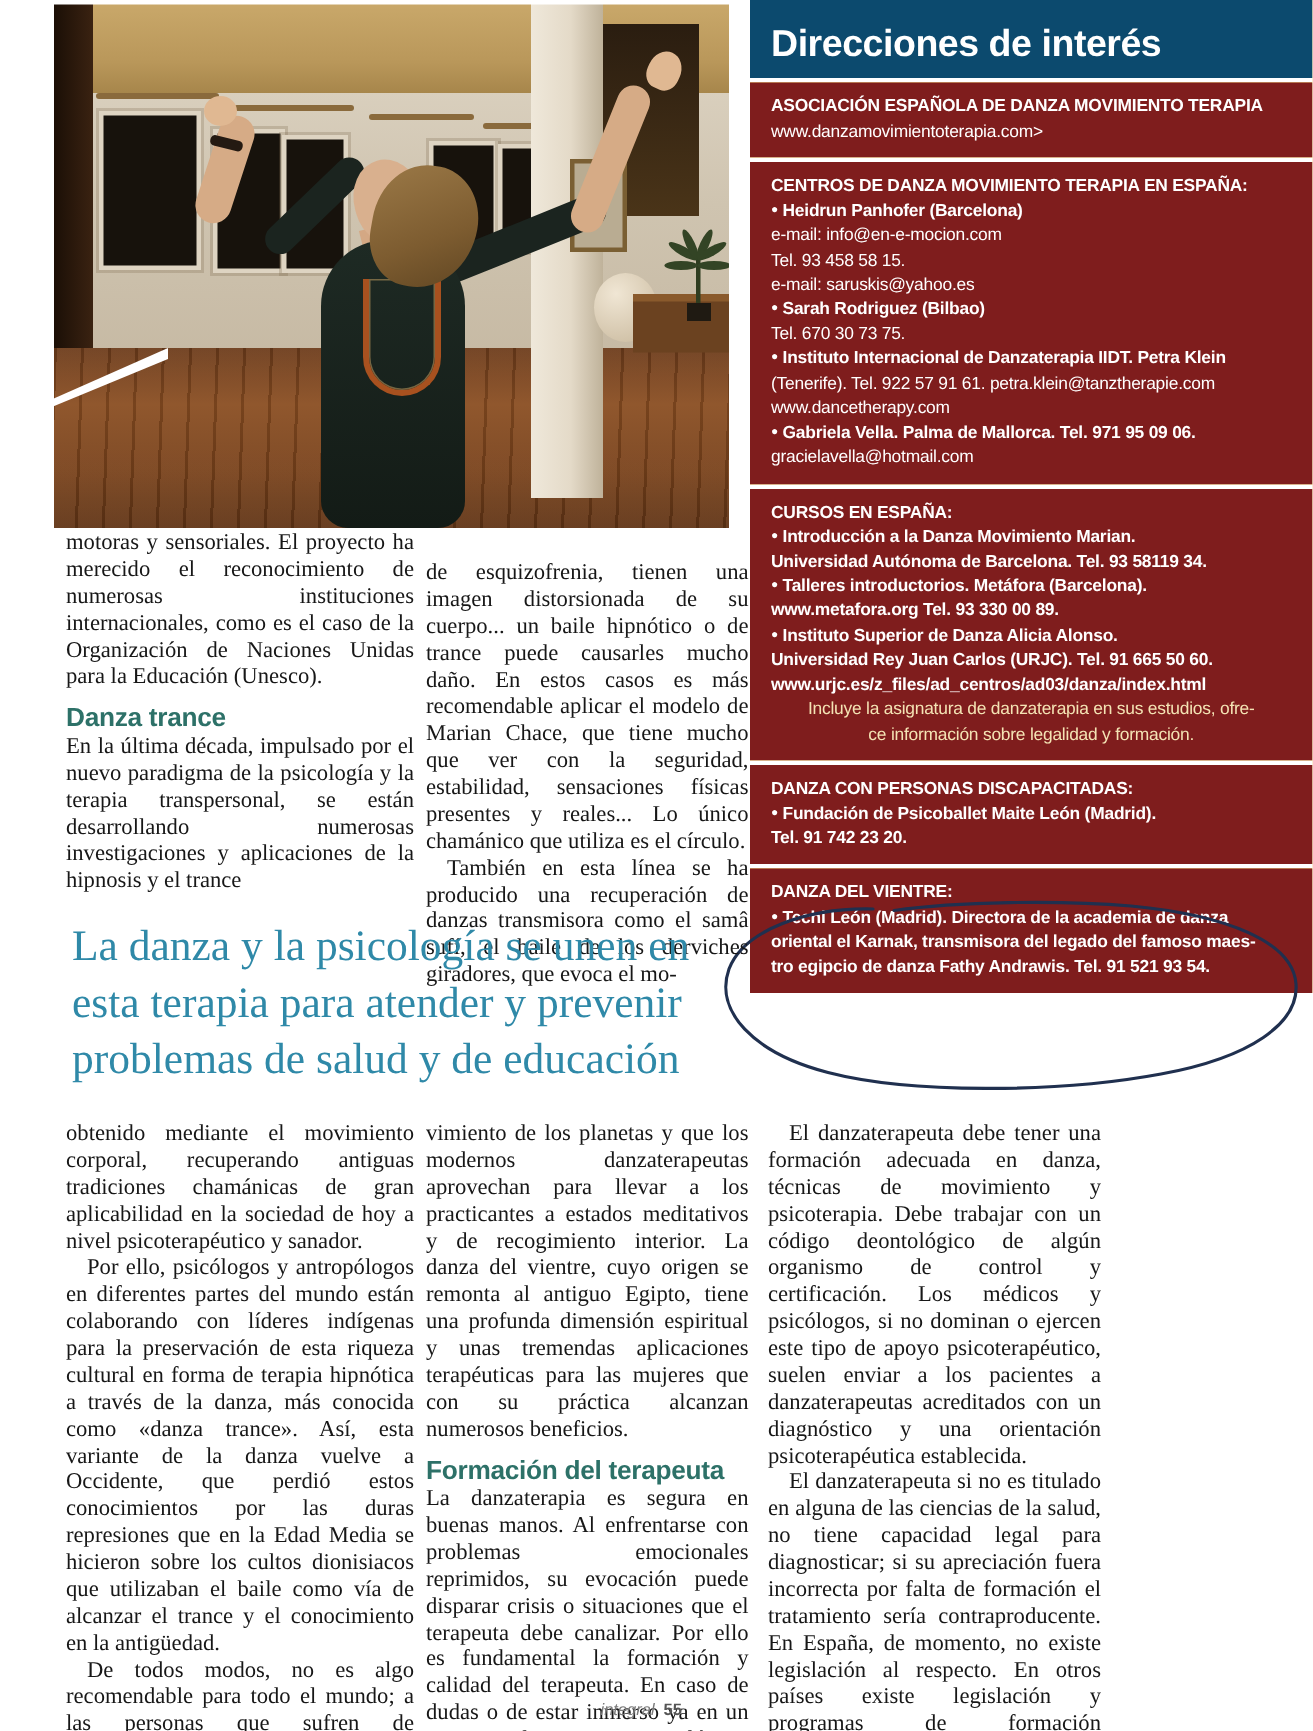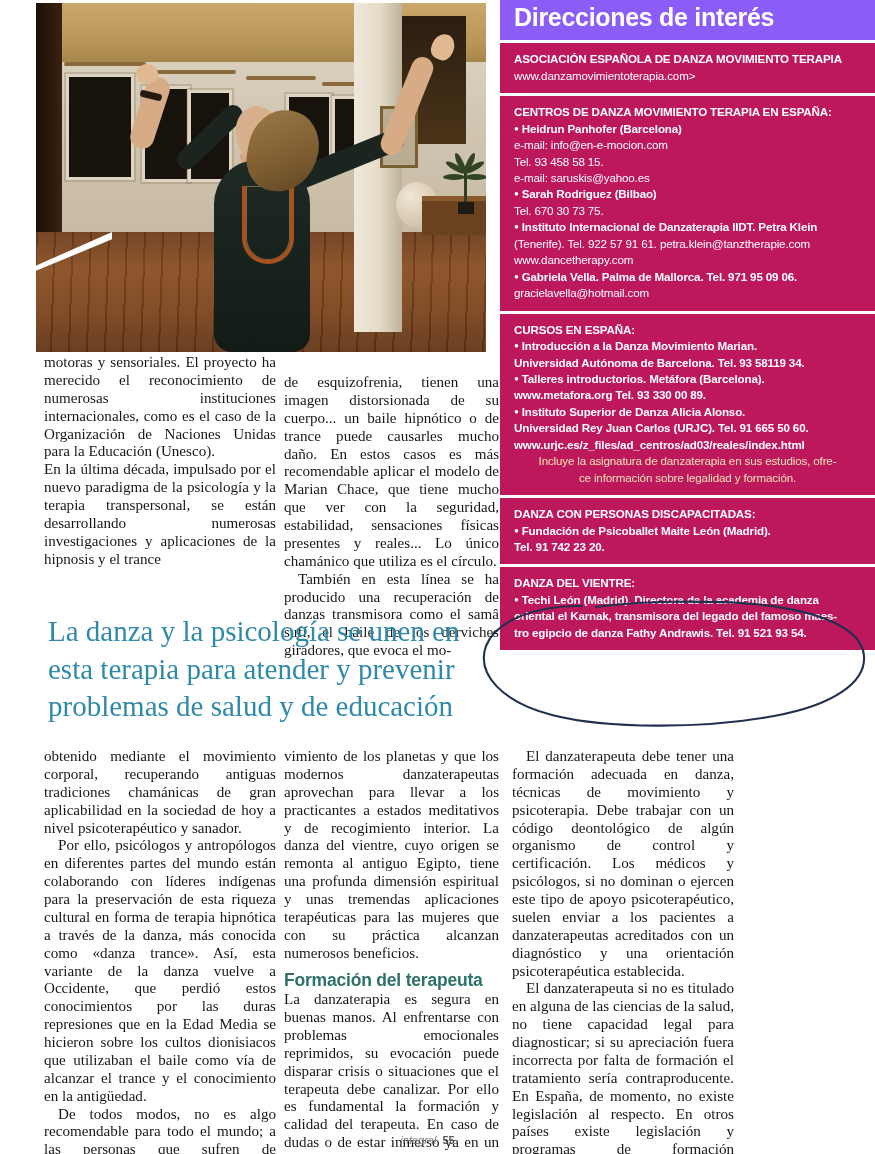--- a/index.html
+++ b/index.html
@@ -203,39 +203,39 @@
   }
 
   
   #sidebar {
     position: absolute;
     left: 500px; top: 0;
     width: 375px;
     background: #e2a913;
   }
   #sidebar-header {
-    background: #8b5cf6;
-    padding: 4px 14px 10px 14px;
+    background: #0c4a6e;
+    padding: 16px 14px 10px 14px;
   }
   #sidebar-header .title {
     font-family: "Liberation Sans", sans-serif;
     font-weight: bold;
     font-size: 25px;
     color: #ffffff;
     letter-spacing: -0.3px;
     line-height: 1.05;
   }
   .sb-divider {
     height: 3px;
     background: #ffffff;
     margin: 0;
   }
   .sb-section {
     padding: 8px 14px 9px 14px;
-    background: #be185d;
+    background: #7f1d1d;
   }
   .sb-section .sb-head {
     font-family: "Liberation Sans", sans-serif;
     font-weight: bold;
     font-size: 11.6px;
     color: #ffffff;
     line-height: 1.42;
     letter-spacing: -0.15px;
   }
   .sb-line {
@@ -411,21 +411,21 @@
   <div class="sb-divider"></div>
 
   <div class="sb-section">
     <div class="sb-head">CURSOS EN ESPAÑA:</div>
     <div class="sb-line b sb-bullet">Introducción a la Danza Movimiento Marian.</div>
     <div class="sb-line b">Universidad Autónoma de Barcelona. Tel. 93 58119 34.</div>
     <div class="sb-line b sb-bullet">Talleres introductorios. Metáfora (Barcelona).</div>
     <div class="sb-line b">www.metafora.org Tel. 93 330 00 89.</div>
     <div class="sb-line b sb-bullet">Instituto Superior de Danza Alicia Alonso.</div>
     <div class="sb-line b">Universidad Rey Juan Carlos (URJC). Tel. 91 665 50 60.</div>
-    <div class="sb-line b">www.urjc.es/z_files/ad_centros/ad03/reales/index.html</div>
+    <div class="sb-line b">www.urjc.es/z_files/ad_centros/ad03/danza/index.html</div>
     <div class="sb-line dim">Incluye la asignatura de danzaterapia en sus estudios, ofre-</div>
     <div class="sb-line dim">ce información sobre legalidad y formación.</div>
   </div>
   <div class="sb-divider"></div>
 
   <div class="sb-section">
     <div class="sb-head">DANZA CON PERSONAS DISCAPACITADAS:</div>
     <div class="sb-line b sb-bullet">Fundación de Psicoballet Maite León (Madrid).</div>
     <div class="sb-line b">Tel. 91 742 23 20.</div>
   </div>
@@ -439,20 +439,21 @@
   </div>
 </div>
 
 <svg id="annotation-ellipse" viewBox="0 0 397 132" xmlns="http://www.w3.org/2000/svg">
   <path d="M 104 8 C 60 7, 18 22, 8 48 C -2 76, 24 104, 74 117 C 128 131, 226 131, 296 118
            C 356 107, 388 84, 386 58 C 384 30, 340 12, 276 6 C 228 2, 160 3, 118 9" fill="none" stroke="#20304f" stroke-width="2.1" stroke-linecap="round"></path>
 </svg>
 
 <div class="col" id="col-top-1">
   <p>motoras y sensoriales. El proyecto ha merecido el reconocimiento de numerosas instituciones internacionales, como es el caso de la Organización de Naciones Unidas para la Educación (Unesco).</p>
+  <div class="subhead">Danza trance</div>
   <p>En la última década, impulsado por el nuevo paradigma de la psicología y la terapia transpersonal, se están desarrollando numerosas investigaciones y aplicaciones de la hipnosis y el trance</p>
 </div>
 
 <div class="col" id="col-top-2">
   <p>de esquizofrenia, tienen una imagen distorsionada de su cuerpo... un baile hipnótico o de trance puede causarles mucho daño. En estos casos es más recomendable aplicar el modelo de Marian Chace, que tiene mucho que ver con la seguridad, estabilidad, sensaciones físicas presentes y reales... Lo único chamánico que utiliza es el círculo.</p>
   <p class="ind">También en esta línea se ha producido una recuperación de danzas transmisora como el samâ sufí, el baile de los derviches giradores, que evoca el mo-</p>
 </div>
 
 <div id="pullquote">La danza y la psicología se unen en esta terapia para atender y prevenir problemas de salud y de educación</div>
 

